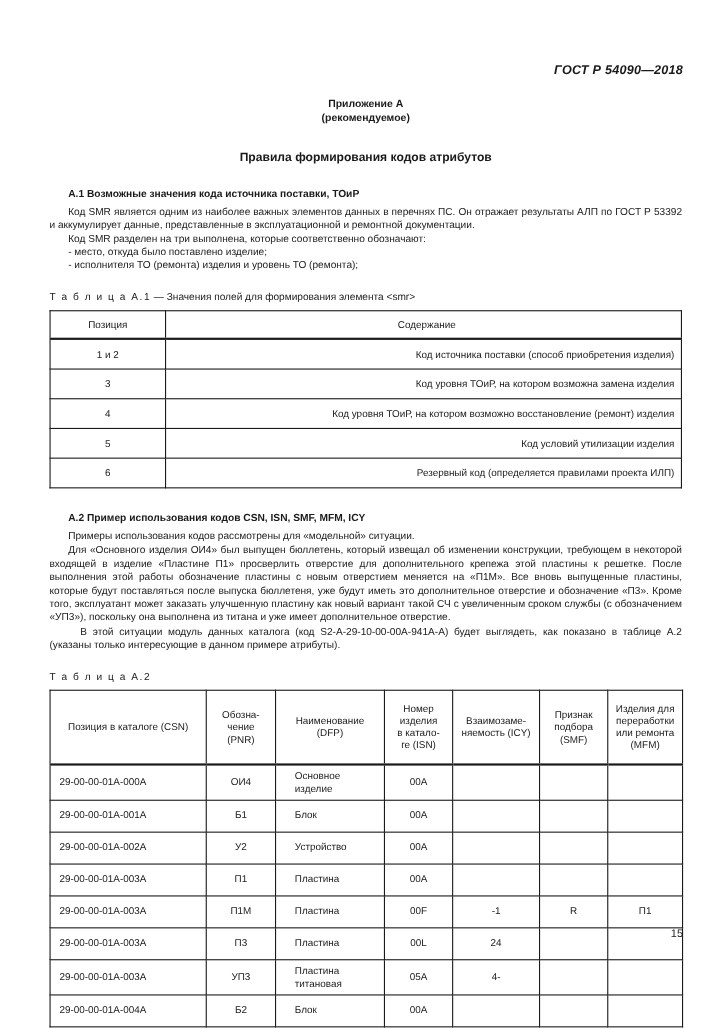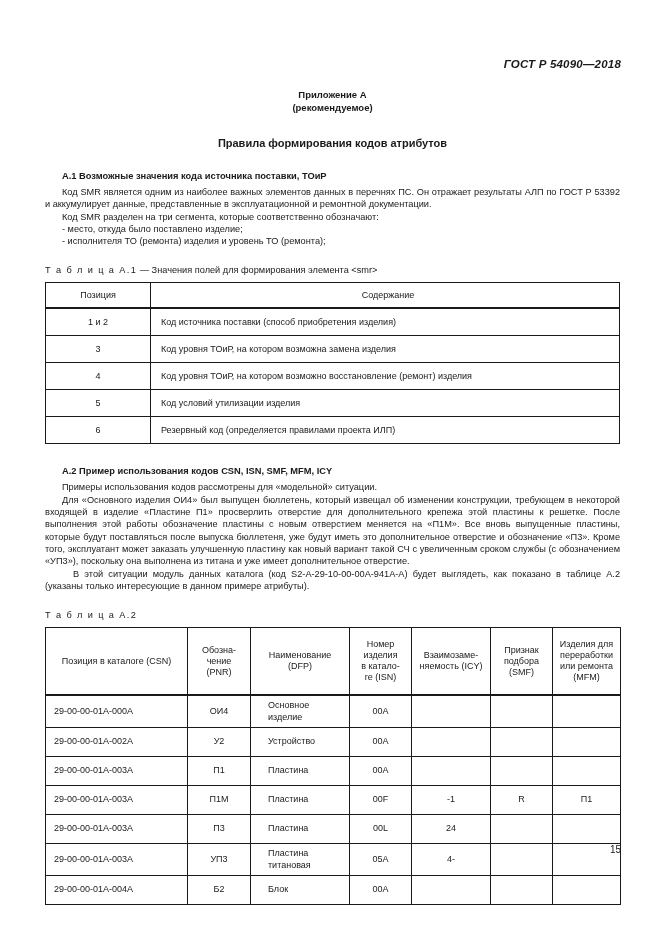--- a/index.html
+++ b/index.html
@@ -101,21 +101,21 @@
   table.t-a1 thead td {
     text-align: center;
     padding: 7px 4px;
     border-bottom-width: 2px;
   }
   table.t-a1 td.pos {
     text-align: center;
     width: 96px;
   }
   table.t-a1 td.cont {
-    text-align: left;
+    text-align: right;
     padding-left: 10px;
   }
   table.t-a1 tbody td {
     height: 18px;
   }
   
   table.t-a2 thead td {
     text-align: center;
     line-height: 11px;
     padding: 5px 2px;
@@ -149,21 +149,21 @@
 
   <div class="content">
 
     <div class="annex-title">Приложение А</div>
     <div class="annex-sub">(рекомендуемое)</div>
     <div class="rules-title">Правила формирования кодов атрибутов</div>
 
     <div class="sec-head">А.1  Возможные значения кода источника поставки, ТОиР</div>
     <div style="height:5px"></div>
     <p class="body-text indent">Код SMR является одним из наиболее важных элементов данных в перечнях ПС. Он отражает результаты АЛП по ГОСТ Р 53392 и аккумулирует данные, представленные в эксплуатационной и ремонтной документации.</p>
-    <p class="body-text indent">Код SMR разделен на три сегмента, которые соответственно обозначают:</p>
+    <p class="body-text indent">Код SMR разделен на три выполнена, которые соответственно обозначают:</p>
     <p class="body-text dash">- место, откуда было поставлено изделие;</p>
     <p class="body-text dash">- исполнителя ТО (ремонта) изделия и уровень ТО (ремонта);</p>
 
     <div class="tbl-caption"><span>Т а б л и ц а  А.1</span><span class="rest"> — Значения полей для формирования элемента &lt;smr&gt;</span></div>
 
     <table class="doc-tbl t-a1">
       <thead>
         <tr>
           <td class="pos">Позиция</td>
           <td class="cont" style="text-align:center">Содержание</td>
@@ -250,20 +250,29 @@
         <tr>
           <td class="c-csn">29-00-00-01A-000A</td>
           <td class="c-pnr">ОИ4</td>
           <td class="c-dfp">Основное изделие</td>
           <td class="c-isn">00А</td>
           <td class="c-icy"></td>
           <td class="c-smf"></td>
           <td class="c-mfm"></td>
         </tr>
         <tr>
+          <td class="c-csn">29-00-00-01A-001A</td>
+          <td class="c-pnr">Б1</td>
+          <td class="c-dfp">Блок</td>
+          <td class="c-isn">00А</td>
+          <td class="c-icy"></td>
+          <td class="c-smf"></td>
+          <td class="c-mfm"></td>
+        </tr>
+        <tr>
           <td class="c-csn">29-00-00-01A-002A</td>
           <td class="c-pnr">У2</td>
           <td class="c-dfp">Устройство</td>
           <td class="c-isn">00А</td>
           <td class="c-icy"></td>
           <td class="c-smf"></td>
           <td class="c-mfm"></td>
         </tr>
         <tr>
           <td class="c-csn">29-00-00-01A-003A</td>

